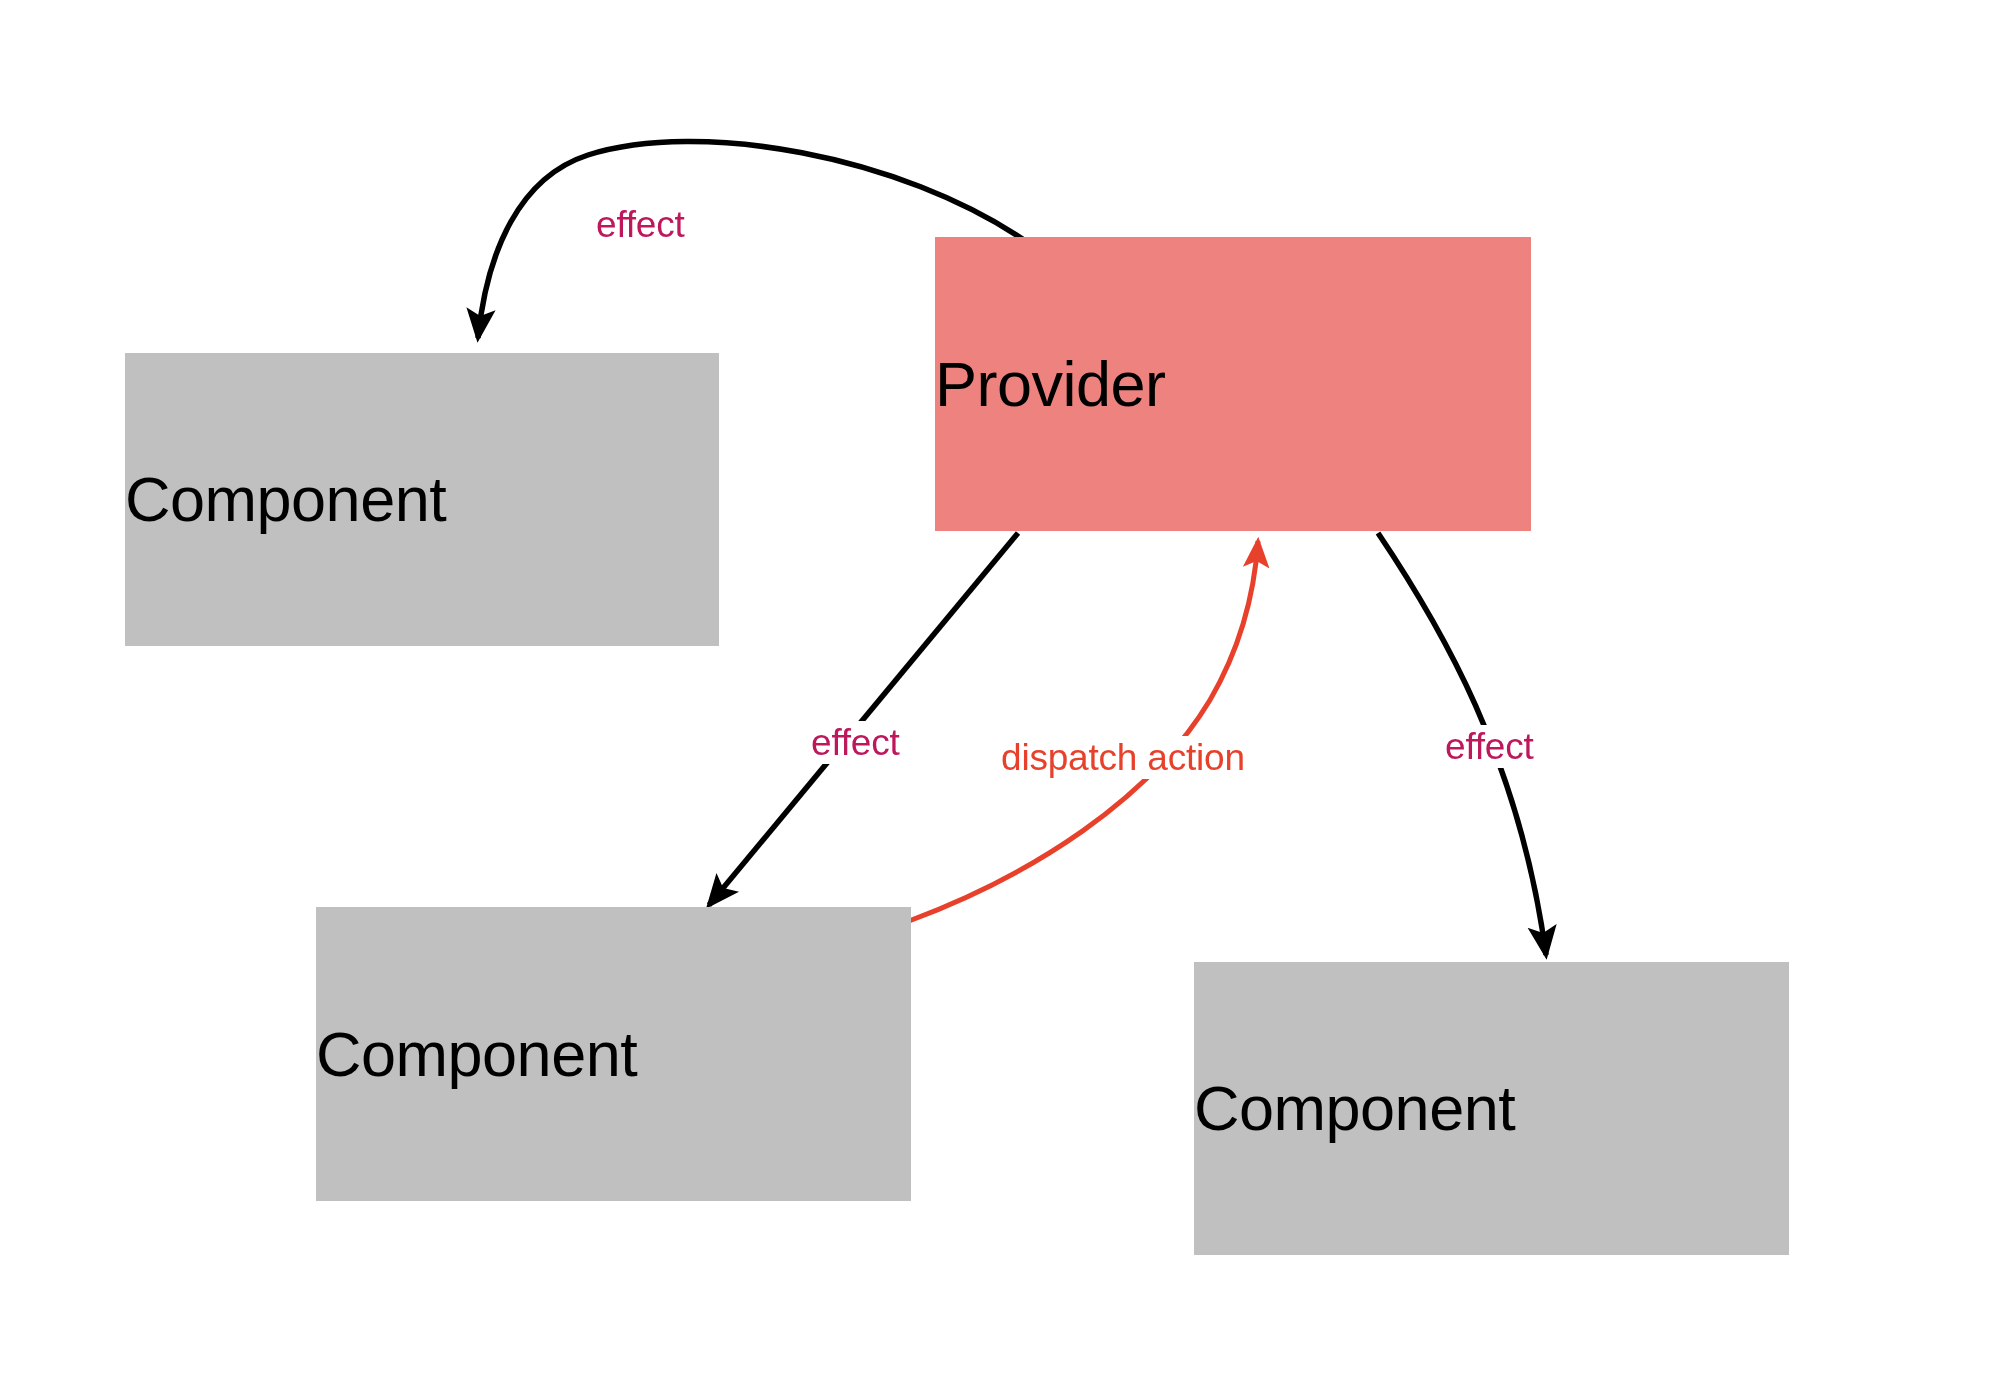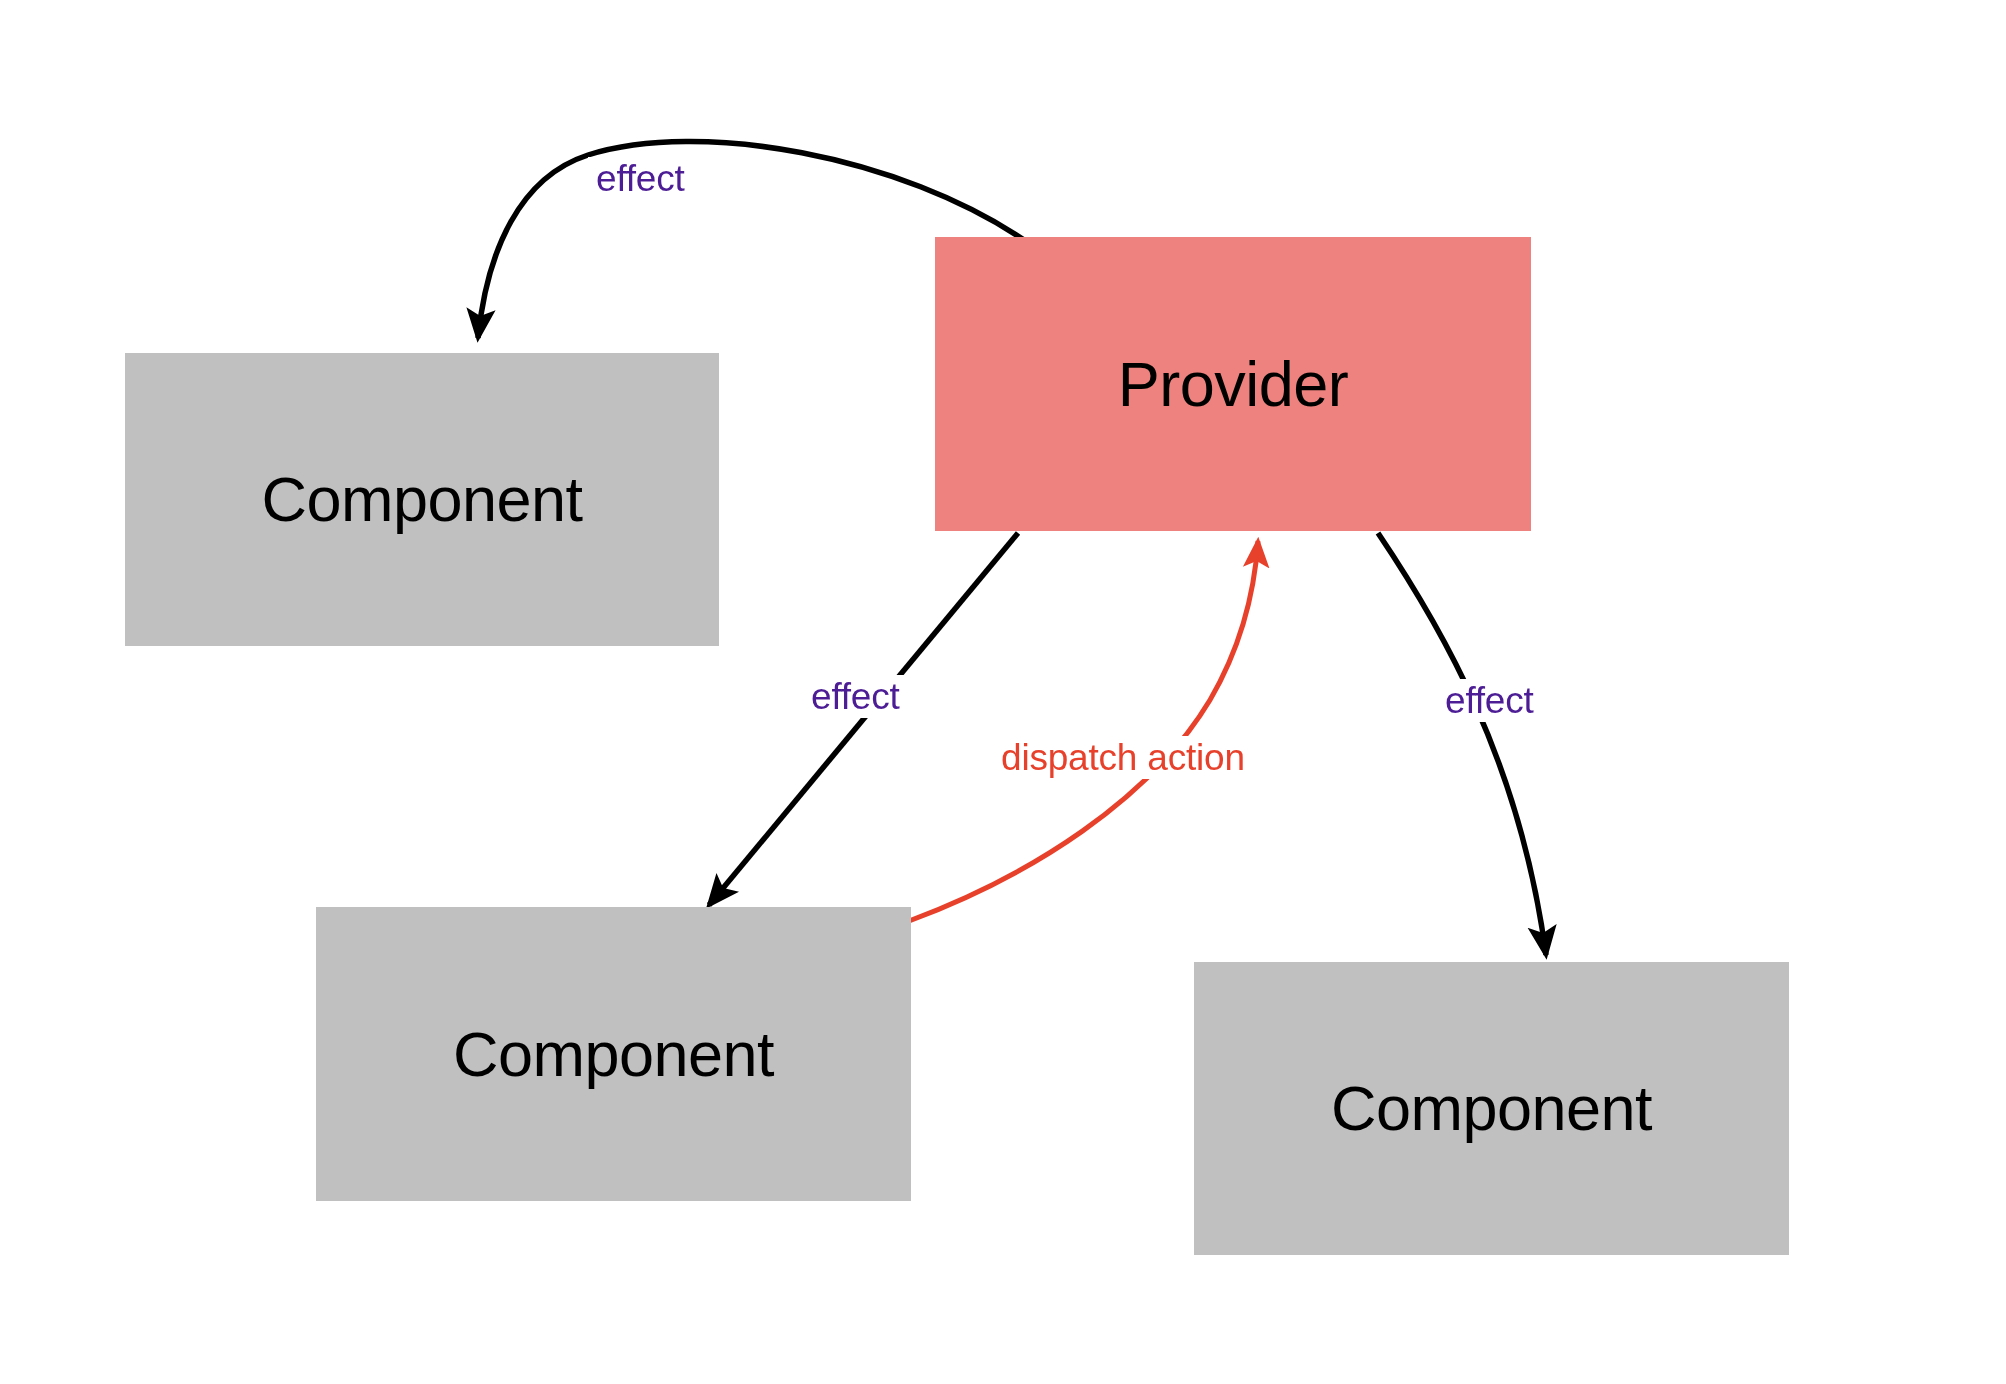--- a/index.html
+++ b/index.html
@@ -22,41 +22,40 @@
     position: absolute;
     left: 0;
     top: 0;
     width: 2006px;
     height: 1384px;
   }
   .node {
     position: absolute;
     display: flex;
     align-items: center;
-    justify-content: center;
     box-sizing: border-box;
   }
   .node-label {
     font-size: 63px;
     line-height: 1;
     color: #000000;
     font-weight: 400;
     letter-spacing: -0.5px;
     white-space: nowrap;
   }
   .edge-label {
     position: absolute;
     font-size: 37px;
     line-height: 1;
     white-space: nowrap;
     background: #ffffff;
     padding: 3px 8px;
     letter-spacing: -0.2px;
   }
-  .edge-label.black { color: #4c1d95; }
+  .edge-label.black { color: #be185d; margin-top: 46px; }
   .edge-label.red   { color: #e8412b; }
 </style>
 </head>
 <body>
 
 <div id="canvas">
 
   <svg id="edges" viewBox="0 0 2006 1384">
     <defs>
       <marker id="arrow-black" viewBox="0 0 10 10" refX="8.6" refY="5" markerWidth="6.2" markerHeight="6.2" orient="auto-start-reverse">

